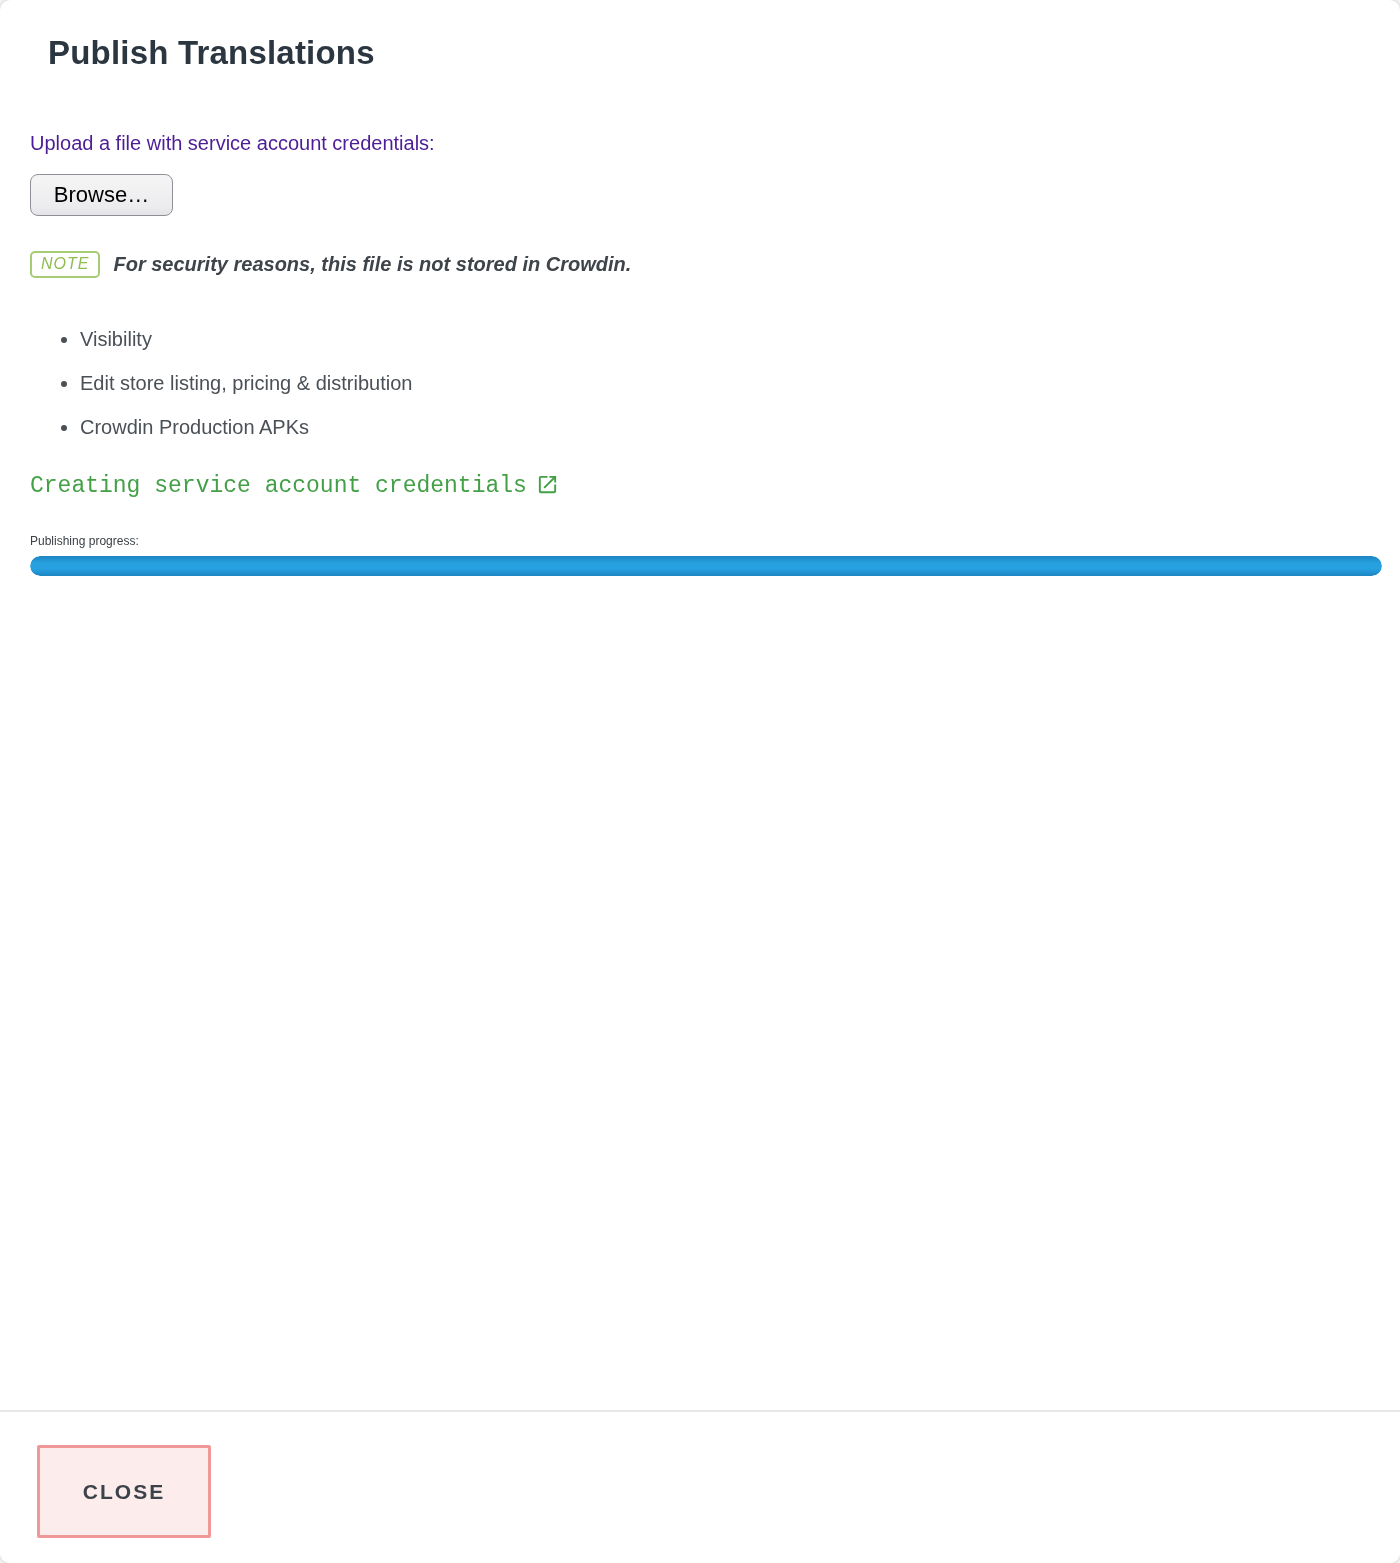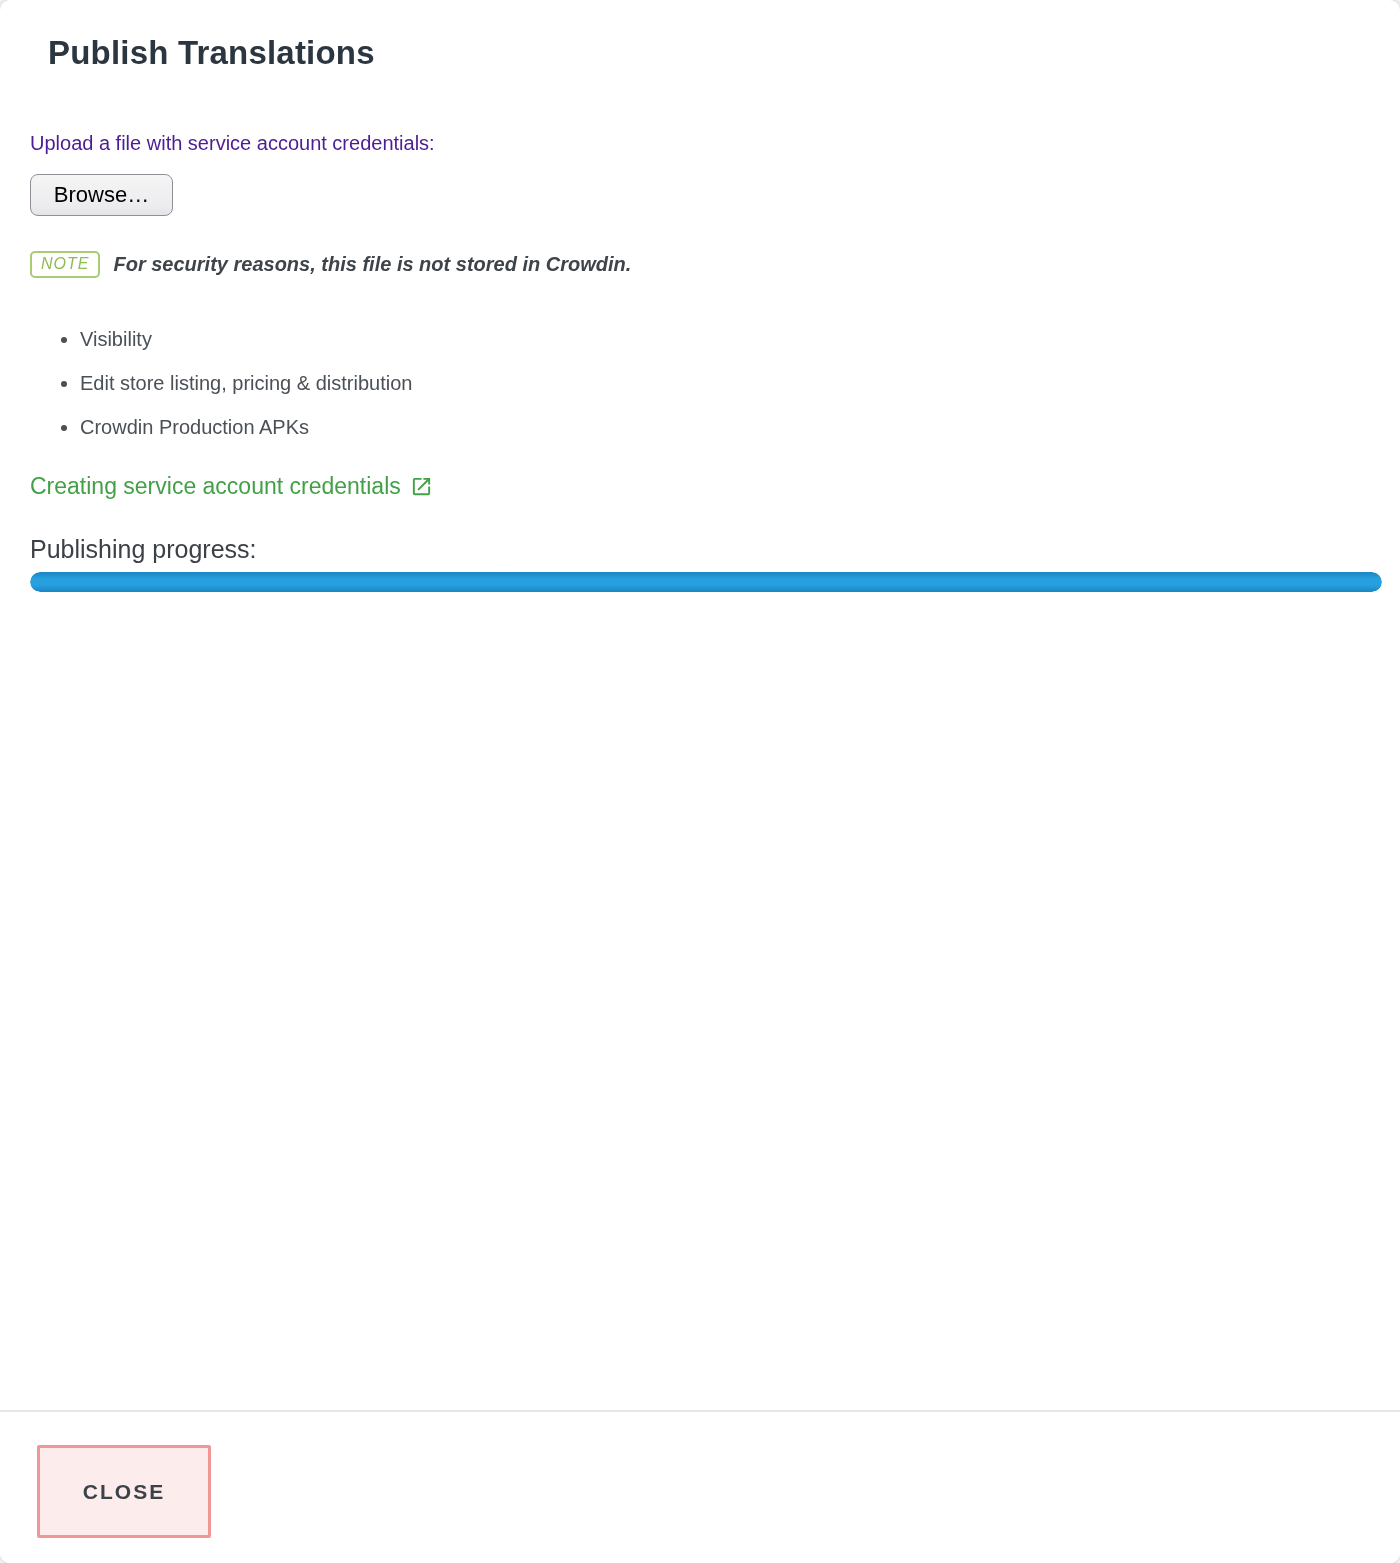--- a/index.html
+++ b/index.html
@@ -83,35 +83,35 @@
     padding-left: 50px;
     list-style: disc outside;
   }
   ul.perm-list li {
     font-size: 20px;
     color: #4a5056;
     margin-bottom: 21px;
   }
   a.cred-link {
     display: inline-flex;
-    align-items: center;
     margin-top: 13px;
     font-size: 23px;
     color: #43a047;
     text-decoration: none;
     cursor: pointer;
+    font-family: Liberation Mono, monospace;
   }
   a.cred-link .ext-icon {
     margin-left: 9px;
     width: 23px; height: 23px;
     display: inline-block;
   }
   .progress-label {
     margin-top: 35px;
-    font-size: 25px;
+    font-size: 12px;
     color: #3b4147;
   }
   .progress-track {
     margin-top: 8px;
     width: 100%;
     height: 20px;
     border-radius: 10px;
     overflow: hidden;
     background: transparent;
   }

